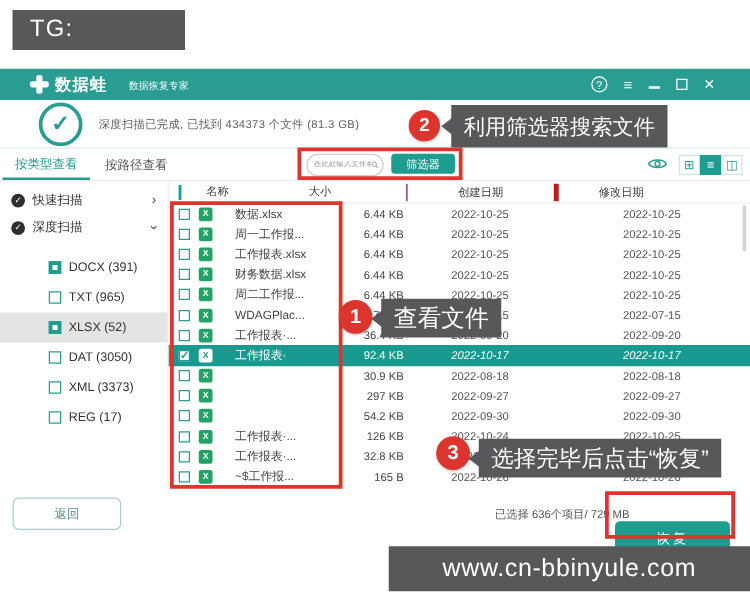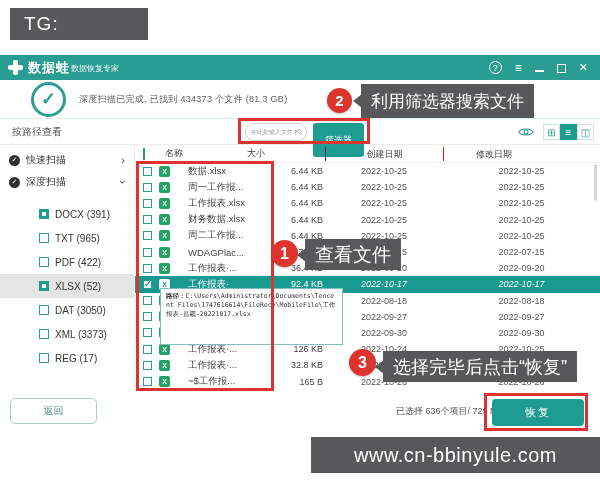--- a/index.html
+++ b/index.html
@@ -7,27 +7,27 @@
   .stage { position:relative; width:600px; height:480px; background:#fff; overflow:hidden; }
 
   
   .tg-badge { position:absolute; left:10px; top:8px; width:138px; height:32px; background:#58585b;
     color:#fff; font-size:19px; line-height:32px; padding-left:14px; letter-spacing:1px; }
 
   
   .app { position:absolute; left:0; top:55px; width:600px; height:380px; background:#fff; }
 
   
-  .titlebar { height:25px; background:#2a9d92; display:flex; align-items:center; padding:0 8px; color:#fff; }
+  .titlebar { height:25px; background:#2a9d92; display:flex; align-items:center; padding:0 24px; color:#fff; }
   .logo-cross { position:relative; width:15px; height:15px; margin-right:5px; }
   .logo-cross::before, .logo-cross::after { content:""; position:absolute; background:#fff; border-radius:2px; }
   .logo-cross::before { left:5px; top:0; width:5px; height:15px; }
   .logo-cross::after { left:0; top:5px; width:15px; height:5px; }
   .app-name { font-size:13px; font-weight:bold; letter-spacing:1px; }
-  .app-sub { font-size:8px; margin-left:1px; opacity:.92; margin-top:2px; }
+  .app-sub { font-size:8px; margin-left:17px; opacity:.92; margin-top:2px; }
   .win-controls { margin-left:auto; display:flex; align-items:center; gap:13px; margin-right:4px; }
   .win-controls > span { cursor:default; }
   .help-circle { width:13px; height:13px; border:1px solid #fff; border-radius:50%; font-size:9px;
     display:flex; align-items:center; justify-content:center; }
   .menu-glyph { font-size:12px; }
   .min-glyph { width:9px; height:1px; border-bottom:2px solid #fff; display:inline-block; margin-bottom:1px;}
   .max-glyph { width:9px; height:9px; border:1.5px solid #fff; display:inline-block; }
   .close-glyph { font-size:11px; }
 
   
@@ -37,21 +37,21 @@
   .status-lines { font-size:9px; color:#5d5d5d; line-height:1.8; letter-spacing:.3px; }
 
   
   .toolbar { height:26px; display:flex; align-items:stretch; position:relative; border-bottom:1px solid #ececec; }
   .tab { font-size:10px; color:#555; padding:0 10px; display:flex; align-items:center; cursor:pointer; margin-left:2px; }
   .tab.active { color:#2a9d92; border-bottom:2px solid #2a9d92; }
   .search-wrap { position:absolute; left:245px; top:4px; width:62px; height:18px; border:1px solid #cfcfcf;
     border-radius:9px; display:flex; align-items:center; padding:0 3px 0 5px; background:#fff; }
   .search-input { border:none; outline:none; width:46px; font-size:6px; color:#333; background:transparent; }
   .search-input::placeholder { color:#9a9a9a; }
-  .filter-btn { position:absolute; left:313px; top:4px; width:51px; height:34px; background:#1d9c8f; color:#fff;
+  .filter-btn { position:absolute; left:313px; top:4px; width:51px; height:16px; background:#1d9c8f; color:#fff;
     border:none; border-radius:3px; font-size:9px; cursor:pointer; }
   .eye-icon { position:absolute; left:518px; top:5px; }
   .view-toggles { position:absolute; left:543px; top:5px; display:flex; }
   .vt { width:17px; height:16px; border:1px solid #cfe4e1; display:flex; align-items:center; justify-content:center;
     font-size:10px; color:#2a9d92; background:#fff; cursor:pointer; }
   .vt.active { background:#1d9c8f; color:#fff; border-color:#1d9c8f; }
 
   
   .main { display:flex; height:245px; }
   .sidebar { width:135px; border-right:1px solid #ececec; padding-top:4px; font-size:10px; color:#333; }
@@ -69,21 +69,21 @@
   .cb.checked::after { content:"✓"; position:absolute; left:0px; top:-2px; color:#1d9c8f; font-size:9px; font-weight:bold; }
 
   
   .table { flex:1; position:relative; }
   .thead { height:18px; display:grid; grid-template-columns:24px 88px 78px 118px 157px; align-items:center;
     font-size:9px; color:#3c3c3c; border-bottom:1px solid #f0f0f0; }
   .thead .hc { padding-left:8px; }
   .thead .hname { padding-left:6px; }
   .thead .hsize { }
   .thead .hcreated { text-align:center; border-left:1px solid #701a75; height:14px; line-height:14px; }
-  .thead .hmodified { padding-left:32px; border-left:1px solid #b91c1c; height:14px; line-height:14px; }
+  .thead .hmodified { padding-left:32px; border-left:4px solid #b91c1c; height:14px; line-height:14px; }
   .rows { }
   .row { height:16.2px; display:grid; grid-template-columns:24px 88px 78px 118px 157px; align-items:center;
     font-size:9px; color:#444; cursor:default; }
   .row .c-cb { padding-left:8px; display:flex; align-items:center; }
   .row .c-cb .cb { width:9px; height:9px; }
   .row .c-name { display:flex; align-items:center; gap:18px; white-space:nowrap; overflow:visible; font-size:9.5px; }
   .xlsicon { width:11px; height:11px; background:#21a366; border-radius:2px; color:#fff; flex:0 0 auto;
     display:flex; align-items:center; justify-content:center; }
   .xlsicon::after { content:"X"; font-size:7px; font-weight:bold; }
   .row .c-size { text-align:right; padding-right:2px; }
@@ -92,21 +92,21 @@
   .row.selected { background:#189a90; color:#fff; }
   .row.selected .c-created, .row.selected .c-modified { color:#fff;font-style:italic; }
   .row.selected .xlsicon { background:#fff; }
   .row.selected .xlsicon::after { color:#189a90; }
 
   
   .footer { height:45px; position:relative; }
   .back-btn { position:absolute; left:10px; top:8px; width:87px; height:26px; background:#fff;
     border:1px solid #aacfca; border-radius:5px; color:#56918a; font-size:10px; cursor:pointer; }
   .sel-summary { position:absolute; left:396px; top:15px; font-size:9px; color:#555; }
-  .recover-btn { position:absolute; left:492px; top:9px; width:92px; height:27px; background:#1d9c8f;
+  .recover-btn { position:absolute; left:492px; top:27px; width:92px; height:27px; background:#1d9c8f;
     border:none; border-radius:4px; color:#fff; font-size:11px; letter-spacing:2px; cursor:pointer; }
 
   
   .scroll-thumb { position:absolute; left:594px; top:164px; width:3px; height:37px; background:#d5d5d5; border-radius:2px; }
 
   
   .path-tip { position:absolute; left:160px; top:288px; width:183px; height:57px; background:#fff;
     border:1px solid #7fbfb8; z-index:6; padding:3px 5px; font-family:"DejaVu Sans Mono", monospace;
     font-size:6.5px; line-height:1.4; color:#333; word-break:break-all; }
   .path-tip b { font-weight:bold; }
@@ -156,20 +156,21 @@
     </div>
 
     <div class="status">
       <div class="status-circle">✓</div>
       <div class="status-lines">
         <div>深度扫描已完成, 已找到 434373 个文件 (81.3 GB)</div>
       </div>
     </div>
 
     <div class="toolbar">
+      <div class="tab active">按类型查看</div>
       <div class="tab">按路径查看</div>
       <div class="search-wrap">
         <input class="search-input" type="text" placeholder="在此处输入文件名称或保存路径" style="">
         <svg width="8" height="8" viewBox="0 0 10 10">
           <circle cx="4" cy="4" r="3" fill="none" stroke="#999" stroke-width="1.2"></circle>
           <line x1="6.2" y1="6.2" x2="9" y2="9" stroke="#999" stroke-width="1.2"></line>
         </svg>
       </div>
       <button class="filter-btn">筛选器</button>
       <span class="eye-icon">
@@ -199,24 +200,20 @@
         </div>
         <div class="type-list">
             <div class="type-item">
     <span class="cb ind"></span>
     <span>DOCX (391)</span>
   </div>
             <div class="type-item">
     <span class="cb"></span>
     <span>TXT (965)</span>
   </div>
-            <div class="type-item">
-    <span class="cb"></span>
-    <span>PDF (422)</span>
-  </div>
             <div class="type-item selected">
     <span class="cb ind"></span>
     <span>XLSX (52)</span>
   </div>
             <div class="type-item">
     <span class="cb"></span>
     <span>DAT (3050)</span>
   </div>
             <div class="type-item">
     <span class="cb"></span>
@@ -412,23 +409,20 @@
 
     <div class="footer">
       <button class="back-btn">返回</button>
       <span class="sel-summary">已选择 636个项目/ 729 MB</span>
       <button class="recover-btn">恢复</button>
     </div>
   </div>
 
   <div class="scroll-thumb"></div>
 
-  <div class="path-tip">
-    <b>路径：</b><span>C:\Users\Administrator\Documents\Tencent Files\1747616614\FileRecv\MobileFile\工作报表-吕颖-20221017.xlsx</span>
-  </div>
 
   <div class="anno-rect ar-search"></div>
   <div class="anno-rect ar-files"></div>
   <div class="anno-rect ar-recover"></div>
 
   <div class="anno-circle ac-2">2</div>
   <div class="anno-tip at-2">利用筛选器搜索文件</div>
 
   <div class="anno-circle ac-1">1</div>
   <div class="anno-tip at-1">查看文件</div>

